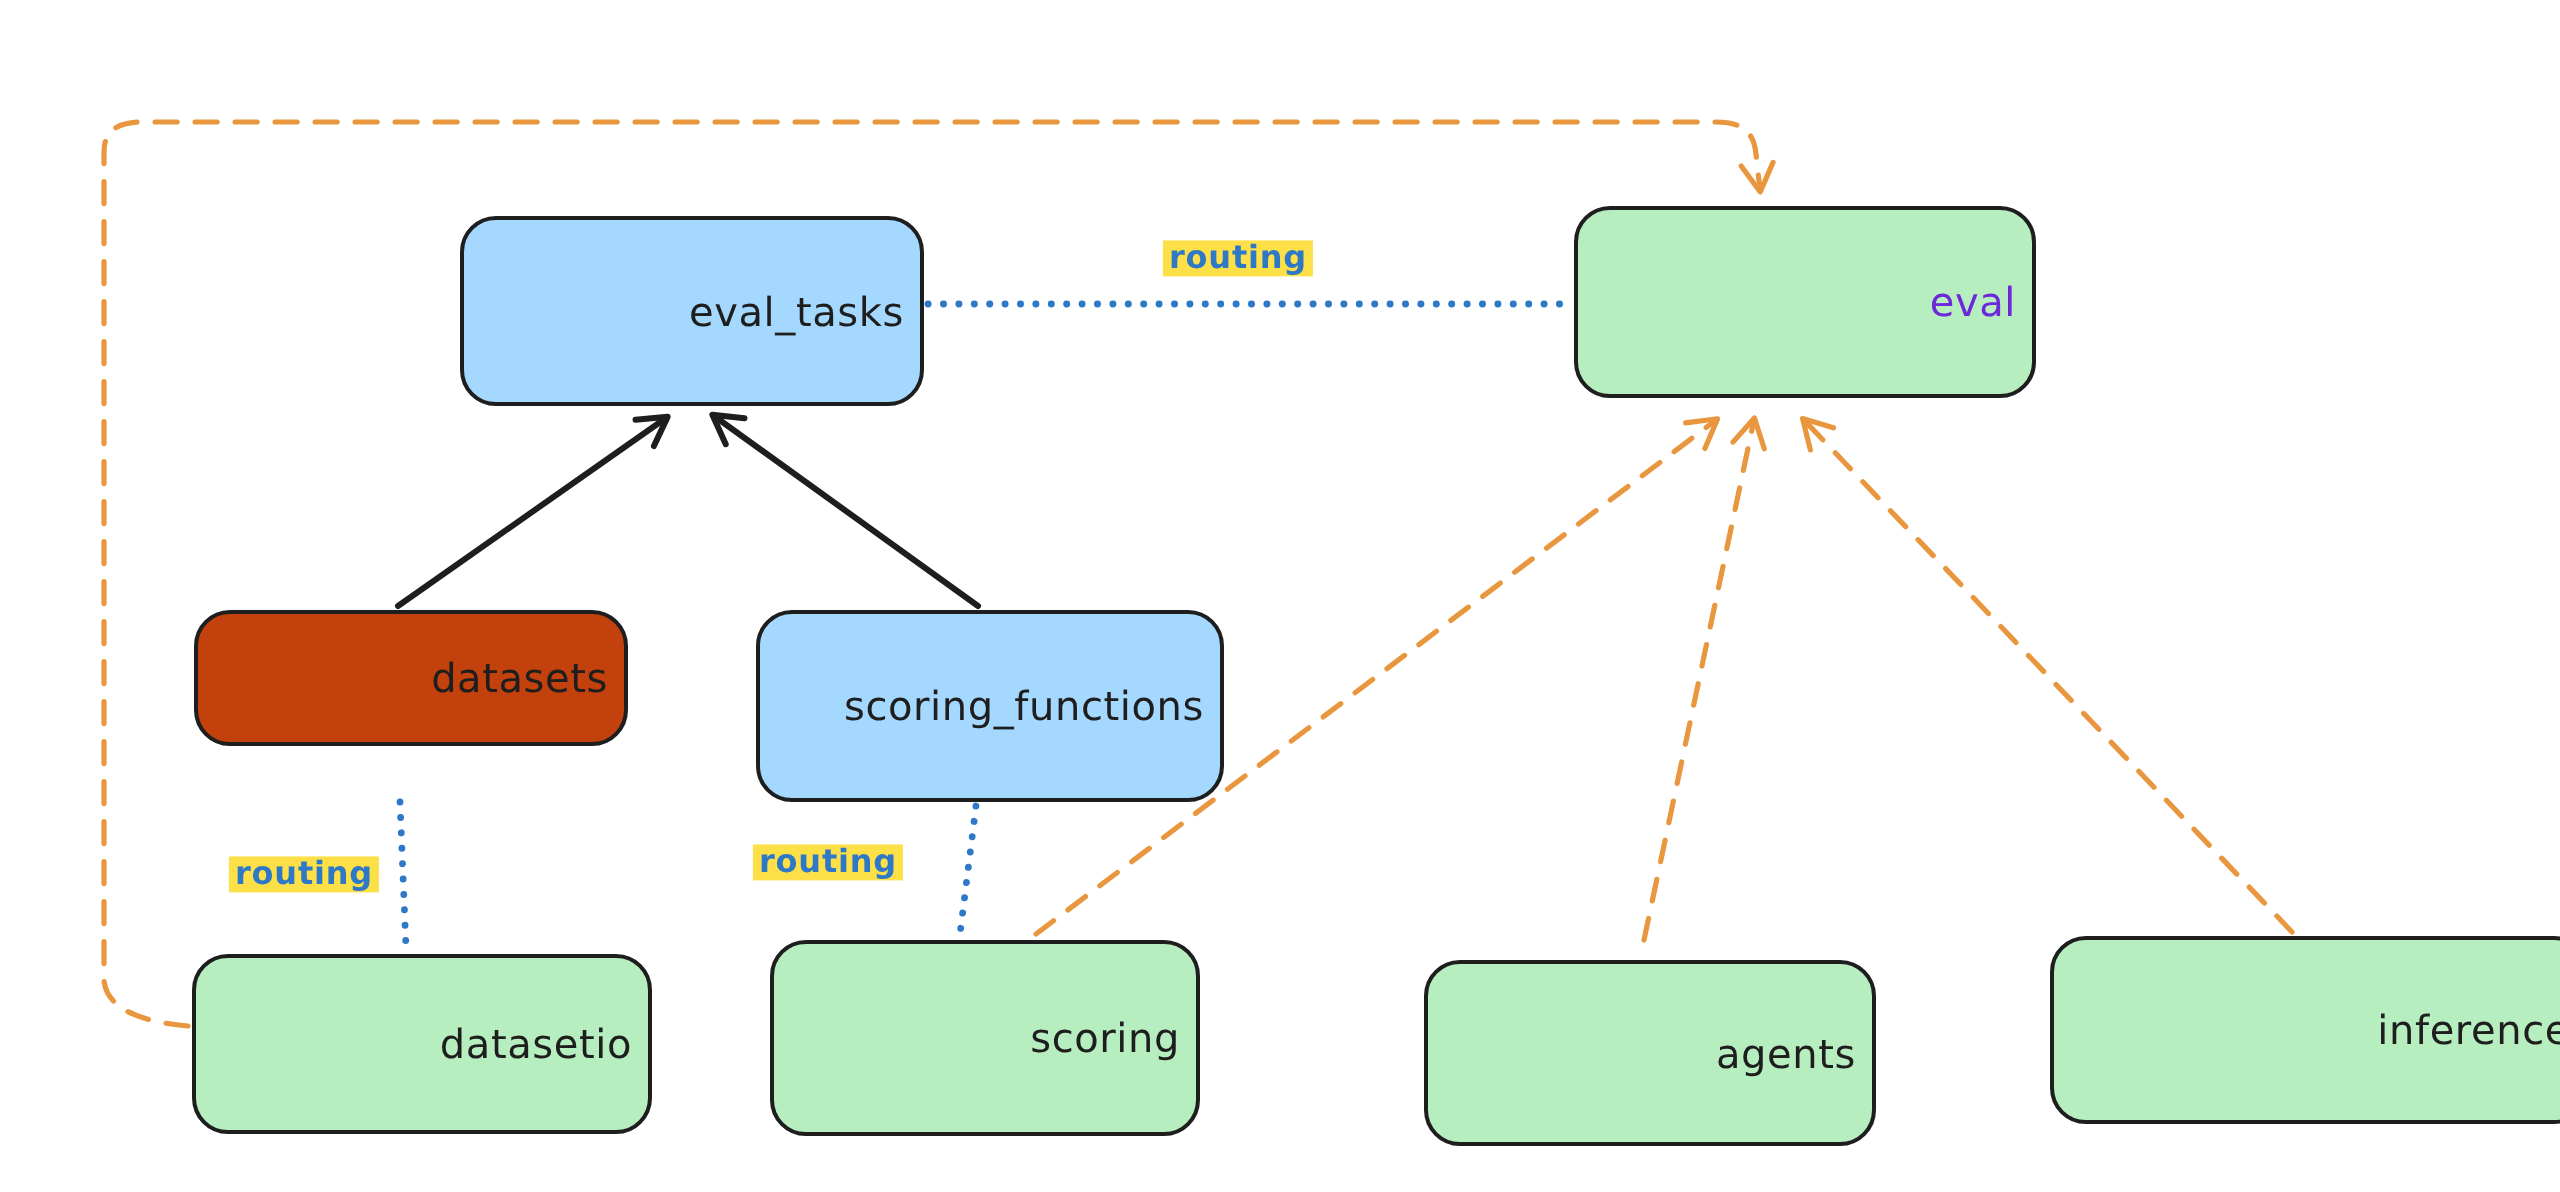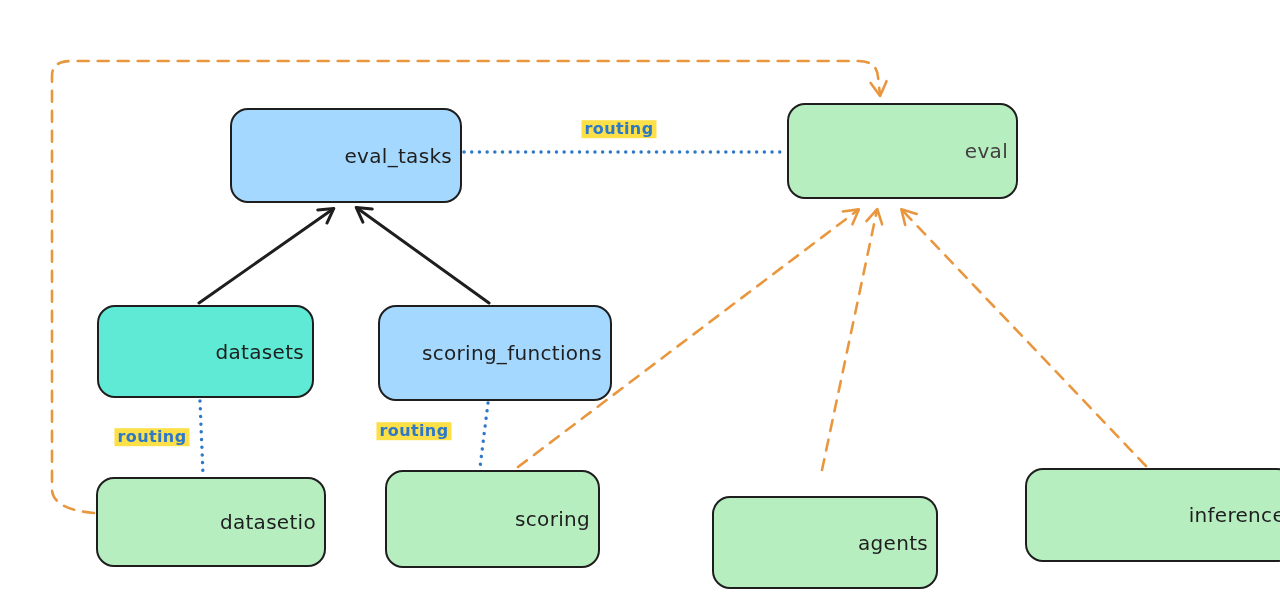--- a/index.html
+++ b/index.html
@@ -83,34 +83,34 @@
         <path class="edge dashed" d="M 1146 466 L 902 210" stroke="#e9973f" marker-end="url(#m-orange)"></path>
         <path class="edge dashed" d="M 94 513 C 70 511 53 504 52 490 L 52 76 C 52 65 59 61 72 61 L 858 61 C 871 61 877 66 878 77 L 880 95" stroke="#e9973f" marker-end="url(#m-orange)"></path>
       </g>
   </svg>
 <div class="edge-label" style="left: 619px; top: 129px; color: rgb(46, 120, 200);">routing</div>
     <div class="edge-label" style="left: 152px; top: 437px; color: rgb(46, 120, 200);">routing</div>
     <div class="edge-label" style="left: 414px; top: 431px; color: rgb(46, 120, 200);">routing</div>
     <div class="node" style="left: 230px; top: 108px; width: 232px; height: 95px; background: rgb(165, 216, 255); border-color: rgb(30, 30, 30); color: rgb(30, 30, 30);">
       <span class="node-label">eval_tasks</span>
     </div>
-    <div class="node" style="left: 787px; top: 103px; width: 231px; height: 96px; background: rgb(183, 238, 192); border-color: rgb(30, 30, 30); color: #404040;">
+    <div class="node" style="left: 787px; top: 103px; width: 231px; height: 96px; background: rgb(183, 238, 192); border-color: rgb(30, 30, 30); color: #6d28d9;">
       <span class="node-label">eval</span>
     </div>
-    <div class="node" style="left: 97px; top: 305px; width: 217px; height: 93px; background: #5eead4; border-color: rgb(30, 30, 30); color: rgb(30, 30, 30);">
+    <div class="node" style="left: 97px; top: 305px; width: 217px; height: 68px; background: #c2410c; border-color: rgb(30, 30, 30); color: rgb(30, 30, 30);">
       <span class="node-label">datasets</span>
     </div>
     <div class="node" style="left: 378px; top: 305px; width: 234px; height: 96px; background: rgb(165, 216, 255); border-color: rgb(30, 30, 30); color: rgb(30, 30, 30);">
       <span class="node-label">scoring_functions</span>
     </div>
     <div class="node" style="left: 96px; top: 477px; width: 230px; height: 90px; background: rgb(183, 238, 192); border-color: rgb(30, 30, 30); color: rgb(30, 30, 30);">
       <span class="node-label">datasetio</span>
     </div>
     <div class="node" style="left: 385px; top: 470px; width: 215px; height: 98px; background: rgb(183, 238, 192); border-color: rgb(30, 30, 30); color: rgb(30, 30, 30);">
       <span class="node-label">scoring</span>
     </div>
-    <div class="node" style="left: 712px; top: 496px; width: 226px; height: 93px; background: rgb(183, 238, 192); border-color: rgb(30, 30, 30); color: rgb(30, 30, 30);">
+    <div class="node" style="left: 712px; top: 480px; width: 226px; height: 93px; background: rgb(183, 238, 192); border-color: rgb(30, 30, 30); color: rgb(30, 30, 30);">
       <span class="node-label">agents</span>
     </div>
     <div class="node" style="left: 1025px; top: 468px; width: 270px; height: 94px; background: rgb(183, 238, 192); border-color: rgb(30, 30, 30); color: rgb(30, 30, 30);">
       <span class="node-label">inference</span>
     </div>
   </div>
 
 </body></html>

